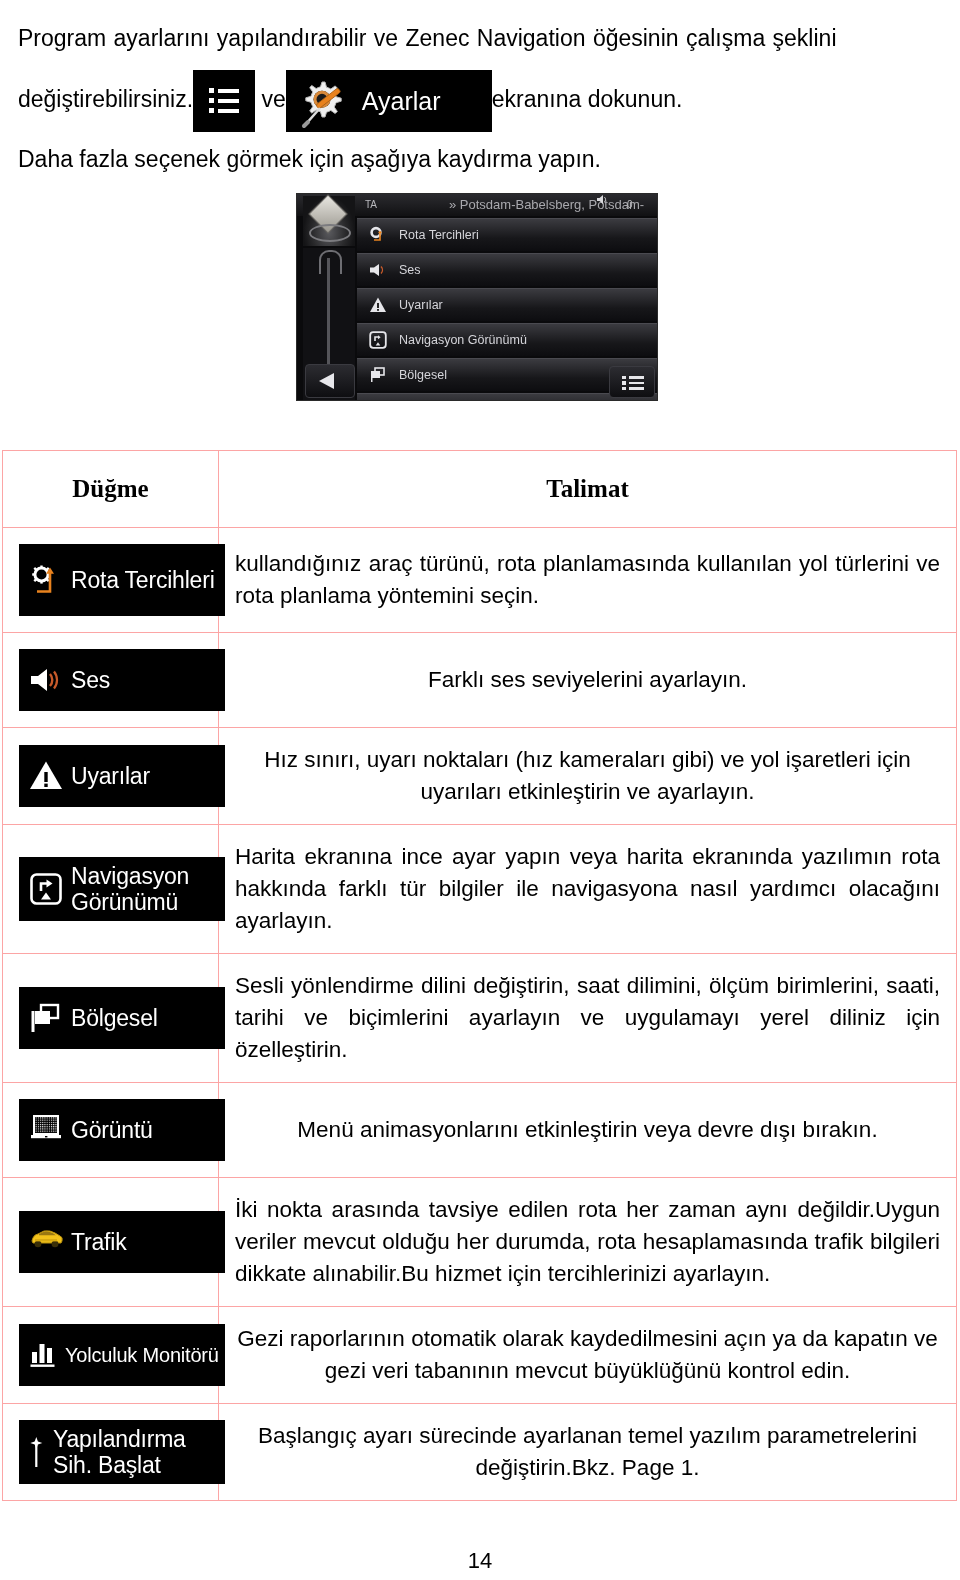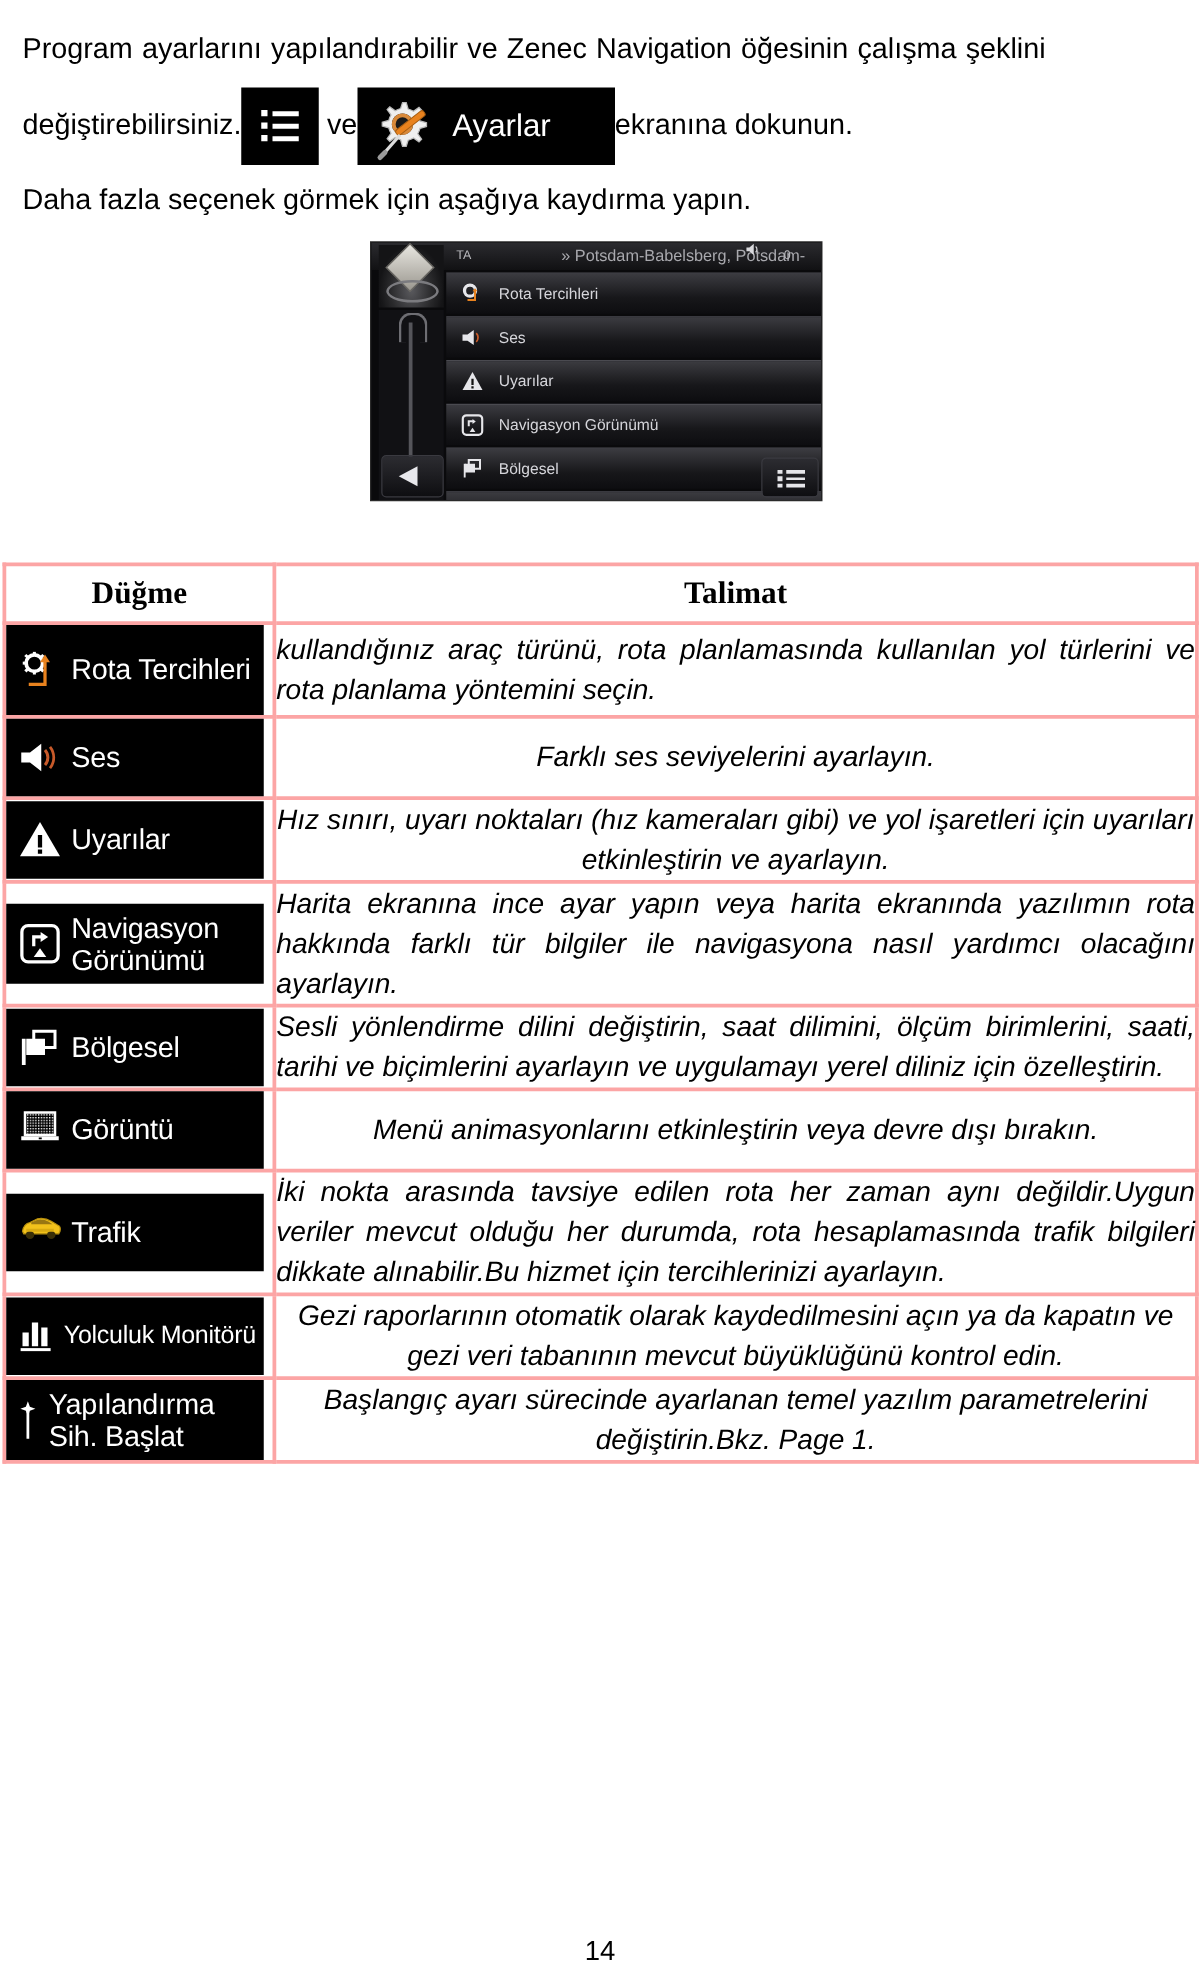--- a/index.html
+++ b/index.html
@@ -254,23 +254,23 @@
   
   table.opts {
     position: absolute;
     left: 2px;
     top: 438px;
     width: 954px;
     border-collapse: collapse;
     table-layout: fixed;
   }
   table.opts td, table.opts th {
-    border: 3px solid #fca5a5;
+    border: 1px solid #fca5a5;
     vertical-align: middle;
-    padding: 0;
+    padding: 16px;
   }
   table.opts th {
     font-family: "Liberation Serif", serif;
     font-weight: bold;
     font-size: 25px;
     height: 44px;
     text-align: center;
   }
   col.c-btn { width: 216px; }
   col.c-txt { width: 738px; }
@@ -278,21 +278,20 @@
   td.btn-cell {
     text-align: left;
     padding: 10px 0 10px 6px;
   }
   td.txt-cell {
     font-size: 22.5px;
     line-height: 32px;
     text-align: justify;
     padding: 8px 14px 8px 12px;
     vertical-align: middle;
-    font-style: italic;
   }
   td.txt-cell.nojust { text-align: center; }
 
   
   .tbtn {
     position: relative;
     display: block;
     width: 206px;
     background: #000;
     color: #fff;

